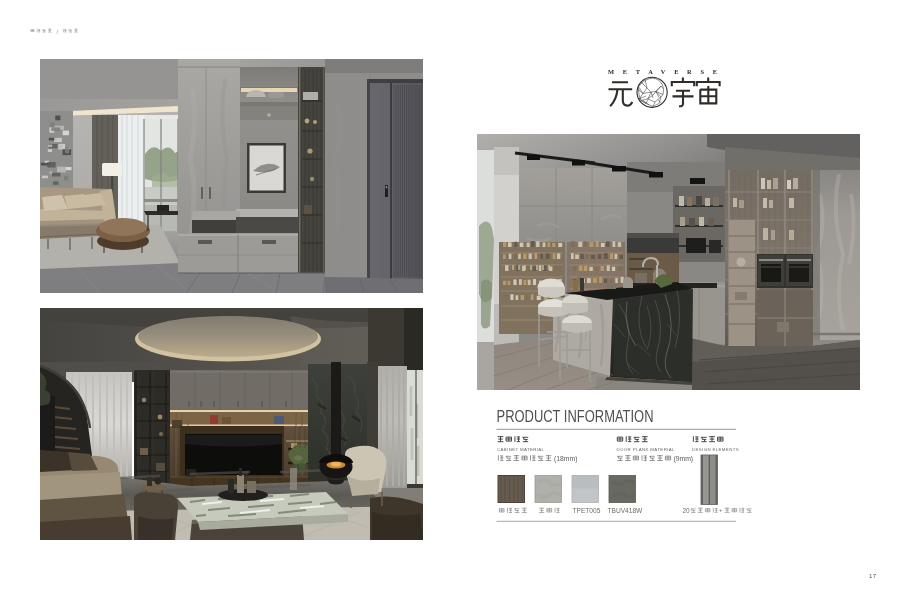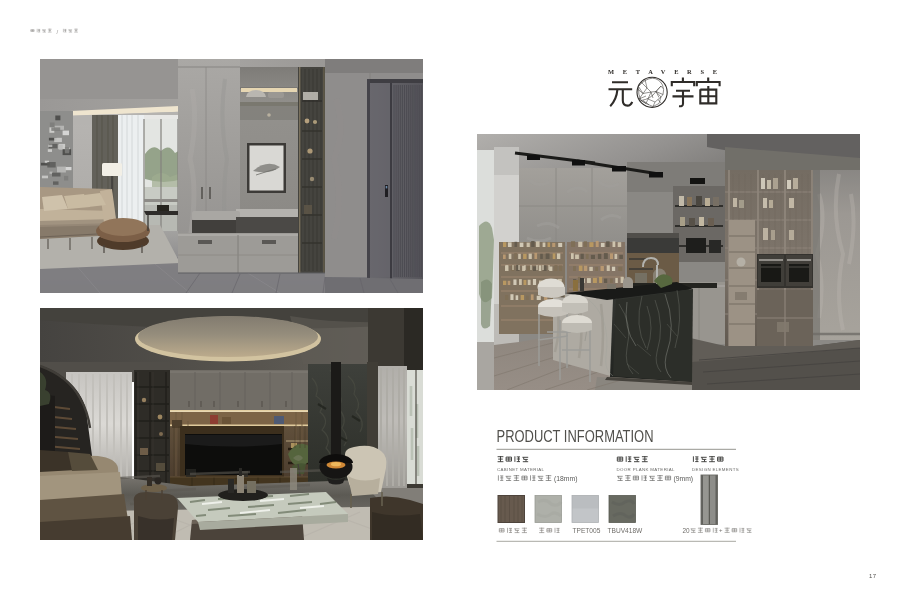--- a/index.html
+++ b/index.html
@@ -681,21 +681,21 @@
 <path d="M342,60 q8,24 -2,60 q8,30 2,64 M362,40 q-8,40 4,80 q-8,40 0,76 M374,60 q6,30 -2,70" stroke="#bcb8b1" stroke-width="4" opacity="0.35" fill="none"></path>
 <path d="M336,200 h47" stroke="#7a7772" stroke-width="2.5"></path>
       <rect x="336" y="26" width="7" height="180" fill="#6e6c68" opacity="0.6"></rect>
 
 <path d="M248,36 h135 v-12 L248,13 Z" fill="#716f69"></path>
 
 <path d="M130,243 L215,248 L215,251 L128,246 Z" fill="#45423c"></path>
 </svg>
 </div>
 
-<div class="abs" style="left:492px;top:422px;width:390px;height:170px">
+<div class="abs" style="left:492px;top:402px;width:390px;height:170px">
 <svg width="390" height="170" viewBox="0 0 390 170">
 
 <text x="4.5" y="20" font-family="Liberation Sans" font-size="15.8" textLength="157" lengthAdjust="spacingAndGlyphs" fill="#504f4b">PRODUCT INFORMATION</text>
 
 <rect x="4.5" y="26.8" width="239.5" height="1" fill="#96968f"></rect>
 
 <path d="M5.6,34.7H11.4M6.2,37.1H10.8M5.6,39.7H11.4M8.5,34.1V39.7M14.1,35.1H19.5V39.1H14.1ZM14.1,37.0H19.5M16.8,35.1V39.1M22.9,34.3V39.9M24.7,34.9H28.0M24.7,37.0H28.0M24.7,39.6H28.0M26.6,34.9V39.6M30.4,35.3H36.2M31.7,35.3V37.4H35.8M30.8,39.7H36.2M34.0,37.4V39.7" fill="none" stroke="#3d3d3b" stroke-width="0.95"></path>
 <text x="5" y="48.5" font-family="Liberation Sans" font-size="4.4" letter-spacing="0.35" fill="#6b6b69">CABINET MATERIAL</text>
 
 <path d="M6.4,53.3V58.7M8.1,53.9H11.3M8.1,55.9H11.3M8.1,58.4H11.3M9.9,53.9V58.4M13.6,54.3H19.2M14.9,54.3V56.2H18.8M14.0,58.5H19.2M17.1,56.2V58.5M21.6,53.7H27.2M22.2,56.0H26.6M21.6,58.5H27.2M24.4,53.1V58.5M29.9,54.1H35.1V57.9H29.9ZM29.9,55.9H35.1M32.5,54.1V57.9M38.5,53.3V58.7M40.2,53.9H43.4M40.2,55.9H43.4M40.2,58.4H43.4M42.0,53.9V58.4M45.7,54.3H51.3M47.0,54.3V56.2H50.9M46.1,58.5H51.3M49.2,56.2V58.5M53.7,53.7H59.3M54.3,56.0H58.7M53.7,58.5H59.3M56.5,53.1V58.5" fill="none" stroke="#5a5a58" stroke-width="0.62"></path>

